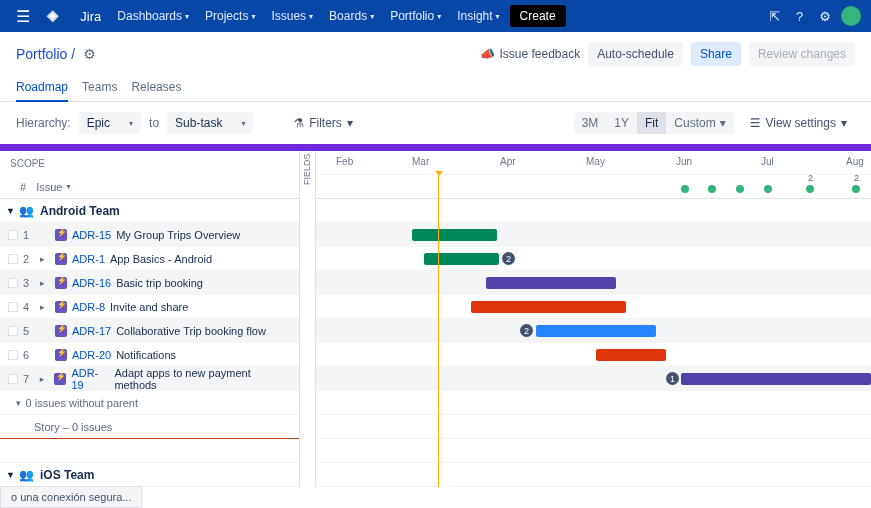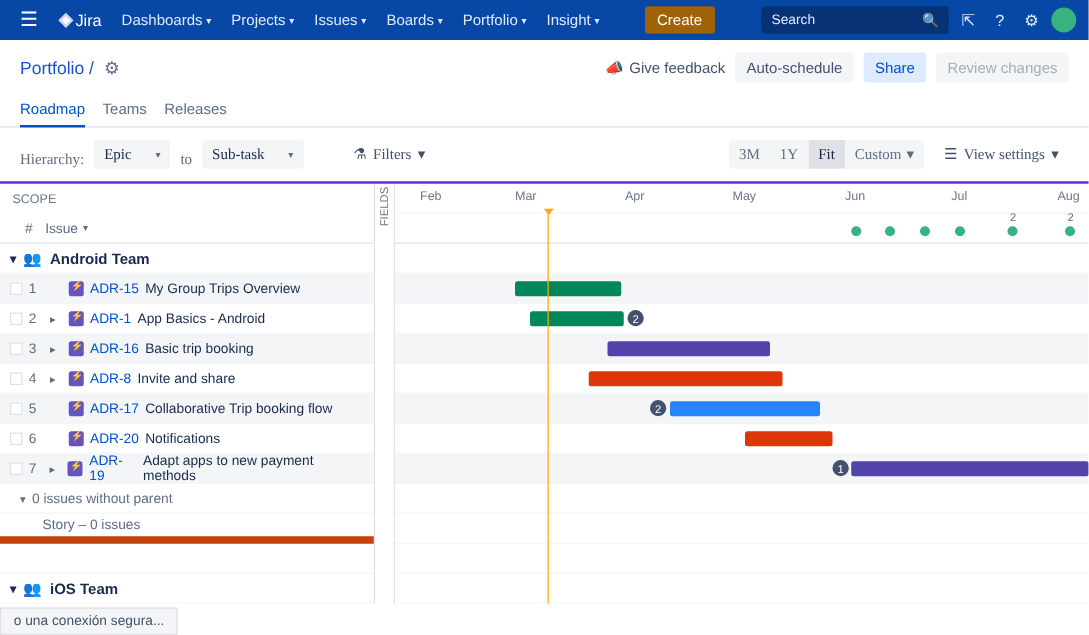--- a/index.html
+++ b/index.html
@@ -1,39 +1,39 @@
 <!DOCTYPE html>
 <html><head>
 <meta charset="utf-8">
 <style>
 * { box-sizing: border-box; margin: 0; padding: 0; }
 body { font-family: -apple-system, BlinkMacSystemFont, "Segoe UI", sans-serif; font-size: 12px; color: #172b4d; background: #fff; width: 871px; }
 .topnav { background: #0747a6; height: 32px; display: flex; align-items: center; padding: 0 10px; gap: 4px; }
 .topnav .ham { color: #fff; font-size: 16px; padding: 0 6px; cursor: pointer; }
-.topnav .logo { display: flex; align-items: center; color: #fff; font-weight: 500; font-size: 13px; gap: 0; padding: 0 6px; }
+.topnav .logo { display: flex; align-items: center; color: #fff; font-weight: 500; font-size: 13px; gap: 20px; padding: 0 6px; }
 .topnav .navitem { color: #deebff; font-size: 12px; padding: 4px 6px; display: flex; align-items: center; gap: 3px; cursor: pointer; }
 .topnav .navitem .caret { font-size: 8px; }
-.topnav .btn-create { background: #a16207; color: #fff; padding: 4px 10px; border-radius: 3px; font-size: 12px; cursor: pointer; margin-left: 26px; }
+.topnav .btn-create { background: #000000; color: #fff; padding: 4px 10px; border-radius: 3px; font-size: 12px; cursor: pointer; }
 .topnav .spacer { flex: 1; }
 .topnav .search { background: rgba(9,30,66,0.48); border-radius: 3px; width: 150px; height: 22px; display: flex; align-items: center; padding: 0 8px; color: #deebff; font-size: 11px; justify-content: space-between; }
 .topnav .icon { color: #deebff; padding: 0 6px; font-size: 13px; cursor: pointer; }
 .topnav .avatar { width: 20px; height: 20px; border-radius: 50%; background: #36b37e; }
 .header { display: flex; align-items: center; padding: 10px 16px 0 16px; gap: 8px; }
 .header .crumb { color: #1d4ed8; font-size: 14px; }
 .header .title { font-size: 18px; font-weight: 500; }
 .header .gear { color: #5e6c84; font-size: 14px; cursor: pointer; }
 .header .spacer { flex: 1; }
 .header .link-feedback { color: #42526e; font-size: 12px; display: flex; align-items: center; gap: 4px; cursor: pointer; }
 .header .hbtn { background: #f4f5f7; color: #42526e; font-size: 12px; padding: 5px 9px; border-radius: 3px; cursor: pointer; }
 .header .hbtn.active { background: #deebff; color: #0052cc; }
 .header .hbtn.disabled { color: #a5adba; }
 .tabs { display: flex; gap: 14px; padding: 8px 16px 0 16px; border-bottom: 1px solid #dfe1e6; }
 .tabs .tab { font-size: 12px; color: #5e6c84; padding: 6px 0; cursor: pointer; }
 .tabs .tab.active { color: #0052cc; border-bottom: 2px solid #0052cc; margin-bottom: -1px; }
-.toolbar { display: flex; align-items: flex-end; padding: 10px 16px; gap: 8px; border-bottom: 2px solid #6d28d9; font-family: Liberation Serif, serif; }
+.toolbar { display: flex; align-items: center; padding: 10px 16px; gap: 8px; border-bottom: 7px solid #6d28d9; }
 .toolbar .lbl { color: #5e6c84; font-size: 12px; }
 .toolbar .sel { background: #f4f5f7; padding: 4px 8px; border-radius: 3px; font-size: 12px; display: flex; gap: 19px; align-items: center; cursor: pointer; }
 .toolbar .sel .caret { font-size: 8px; color: #5e6c84; }
 .toolbar .filters { color: #42526e; font-size: 12px; display: flex; align-items: center; gap: 5px; padding: 4px 8px; cursor: pointer; }
 .toolbar .spacer { flex: 1; }
 .toolbar .range-grp { display: flex; background: #f4f5f7; border-radius: 3px; overflow: hidden; }
 .toolbar .range-grp .opt { padding: 4px 8px; font-size: 12px; color: #5e6c84; cursor: pointer; }
 .toolbar .range-grp .opt.active { background: #dfe1e6; color: #172b4d; }
 .toolbar .range-grp .opt.custom { display: flex; align-items: center; gap: 4px; }
 .toolbar .vs { font-size: 12px; color: #42526e; display: flex; align-items: center; gap: 5px; cursor: pointer; padding: 4px 8px; }
@@ -47,21 +47,21 @@
 .row .num { width: 12px; color: #5e6c84; }
 .row .exp { width: 10px; color: #5e6c84; font-size: 9px; }
 .row .epic-ic { width: 12px; height: 12px; background: #6554c0; border-radius: 2px; flex-shrink: 0; position: relative; }
 .row .epic-ic::after { content: "⚡"; position: absolute; color: #fff; font-size: 8px; left: 2px; top: -1px; }
 .row .key { color: #0052cc; font-size: 11px; }
 .row .summary { color: #172b4d; font-size: 11px; }
 .team-row { height: 24px; display: flex; align-items: center; padding: 0 8px; gap: 6px; font-weight: 600; font-size: 12px; border-bottom: 1px solid #f4f5f7; }
 .team-row .chev { font-size: 10px; }
 .team-row .team-ic { font-size: 12px; }
 .np-row { height: 24px; display: flex; align-items: center; padding: 0 8px 0 16px; color: #5e6c84; font-size: 11px; border-bottom: 1px solid #f4f5f7; }
-.story-row { height: 24px; display: flex; align-items: center; padding: 0 8px 0 34px; color: #5e6c84; font-size: 11px; border-bottom: 6px solid #c2410c; }
+.story-row { height: 24px; display: flex; align-items: center; padding: 0 8px 0 34px; color: #5e6c84; font-size: 11px; border-bottom: 1px solid #c2410c; }
 .fields-col { width: 16px; flex-shrink: 0; border-right: 1px solid #dfe1e6; position: relative; }
 .fields-col .label { position: absolute; top: 34px; left: 2px; font-size: 9px; color: #6b778c; transform: rotate(-90deg); transform-origin: left top; white-space: nowrap; }
 .tl-col { flex: 1; position: relative; overflow: hidden; }
 .tl-head { height: 24px; position: relative; border-bottom: 1px solid #f4f5f7; }
 .tl-head .mon { position: absolute; top: 5px; font-size: 10px; color: #6b778c; }
 .tl-marker { position: absolute; top: 24px; bottom: 0; width: 1px; background: #ffab00; z-index: 5; }
 .tl-marker::before { content: ""; position: absolute; top: -4px; left: -3px; width: 0; height: 0; border-left: 4px solid transparent; border-right: 4px solid transparent; border-top: 5px solid #ffab00; }
 .tl-sub { height: 24px; position: relative; border-bottom: 1px solid #dfe1e6; }
 .tl-sub .dot { position: absolute; width: 8px; height: 8px; background: #36b37e; border-radius: 50%; top: 10px; }
 .tl-sub .dotcount { position: absolute; font-size: 9px; color: #5e6c84; top: -2px; }
@@ -102,37 +102,33 @@
   <span class="navitem">
       <span>Portfolio</span>
       <span class="caret">▾</span>
     </span>
   <span class="navitem">
       <span>Insight</span>
       <span class="caret">▾</span>
     </span>
   <span class="btn-create">Create</span>
   <span class="spacer"></span>
-  <span class="search">
-      <span>Search</span>
-      <span>🔍</span>
-    </span>
   <span class="icon">⇱</span>
   <span class="icon">?</span>
   <span class="icon">⚙</span>
   <span class="avatar"></span>
 </div>
 
 <div class="header">
   <span class="crumb">Portfolio /</span>
   <span class="gear">⚙</span>
   <span class="spacer"></span>
   <span class="link-feedback">
       <span>📣</span>
-      <span>Give feedback</span>
+      <span>Issue feedback</span>
     </span>
   <span class="hbtn">Auto-schedule</span>
   <span class="hbtn active">Share</span>
   <span class="hbtn disabled">Review changes</span>
 </div>
 
 <div class="tabs">
   <span class="tab active">Roadmap</span>
   <span class="tab">Teams</span>
   <span class="tab">Releases</span>

